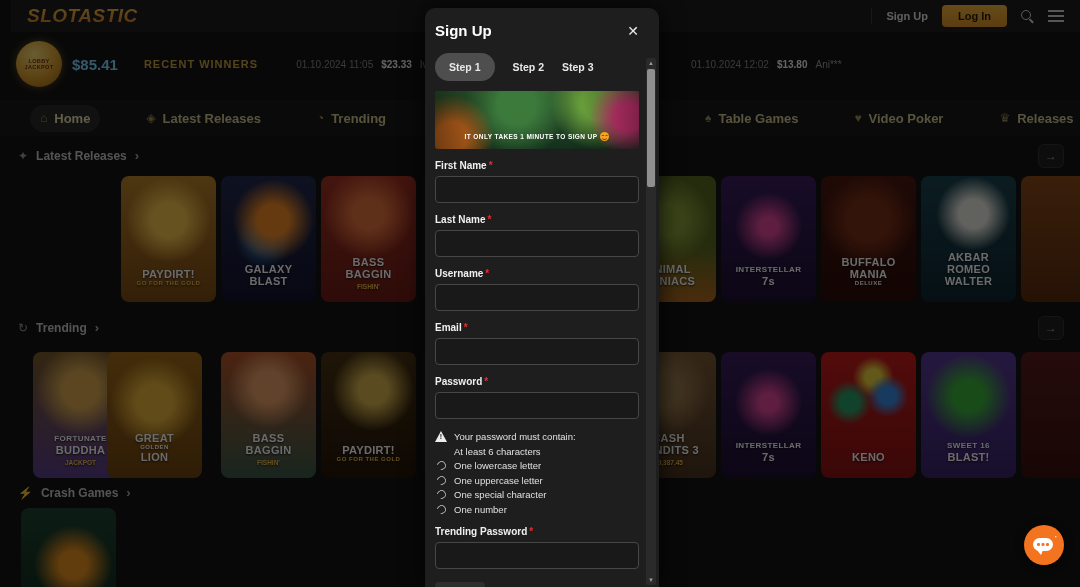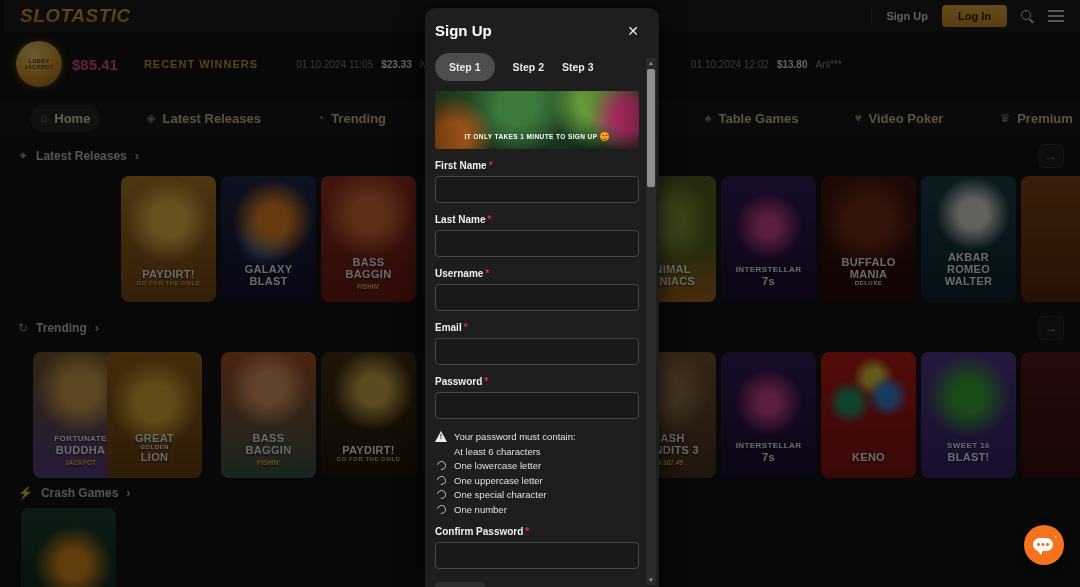--- a/index.html
+++ b/index.html
@@ -1,21 +1,21 @@
 <!DOCTYPE html>
 <html><head>
 <meta charset="utf-8">
 <style>
   * { margin:0; padding:0; box-sizing:border-box; }
   html,body { width:1080px; height:587px; overflow:hidden; background:#0e0e0e;
     font-family:"Liberation Sans", sans-serif; }
   .stage { position:relative; width:1080px; height:587px; background:#141414; overflow:hidden; }
 
   
-  .header { position:absolute; top:0; left:4px; right:0; height:32px; background:#1d1d1d;
+  .header { position:absolute; top:0; left:11px; right:0; height:32px; background:#1d1d1d;
     display:flex; align-items:center; justify-content:space-between; padding:0 16px; z-index:5; }
   .logo { font-size:19px; font-weight:800; font-style:italic; letter-spacing:.5px;
     background:linear-gradient(180deg,#f2c14e,#c9711e); -webkit-background-clip:text;
     background-clip:text; color:transparent; }
   .hdr-right { display:flex; align-items:center; gap:14px; }
   .hdr-divider { width:1px; height:16px; background:#3a3a3a; }
   .signup-link { color:#e2e2e2; font-size:11px; font-weight:700; cursor:pointer; }
   .login-btn { background:linear-gradient(180deg,#f2b43c,#d8922a); color:#2a1c06;
     font-size:11px; font-weight:800; border:none; border-radius:4px; padding:5px 16px; cursor:pointer; }
   .search-icon { width:13px; height:13px; position:relative; cursor:pointer; }
@@ -28,21 +28,21 @@
     background:#d0d0d0; box-shadow:0 5px 0 #d0d0d0, 0 10px 0 #d0d0d0; }
 
   
   .jackpot-bar { position:absolute; top:32px; left:0; right:0; height:64px; background:#151515;
     display:flex; align-items:center; padding-left:16px; }
   .jackpot-emblem { width:46px; height:46px; border-radius:50%;
     background:radial-gradient(circle at 40% 30%, #f8dd7a, #d89c2c 55%, #9a6414);
     display:flex; flex-direction:column; align-items:center; justify-content:center;
     box-shadow:0 0 8px rgba(242,180,60,.35); flex:none; }
   .jackpot-emblem span { font-size:5.5px; font-weight:800; color:#7a2a0a; letter-spacing:.4px; }
-  .jackpot-amount { color:#ec4899; font-size:15px; font-weight:800; margin-left:10px; }
+  .jackpot-amount { color:#7dd3fc; font-size:15px; font-weight:800; margin-left:10px; }
   .rw-label { color:#c9a23e; font-size:11px; font-weight:800; letter-spacing:1px; margin-left:26px; flex:none; }
   .winners { display:flex; align-items:center; gap:44px; margin-left:38px; overflow:hidden; }
   .winner { display:flex; align-items:center; gap:8px; white-space:nowrap; }
   .winner .w-date { color:#8a8a8a; font-size:10px; }
   .winner .w-amount { color:#ececec; font-size:10px; font-weight:700; }
   .winner .w-name { color:#9a9a9a; font-size:10px; }
 
   
   .navbar { position:absolute; top:100px; left:0; right:0; height:36px; background:#191919;
     display:flex; align-items:center; padding-left:30px; gap:36px; }
@@ -208,21 +208,21 @@
       <div class="nav-item" data-active="false">
         <span class="nav-ico">♠</span>
         <span class="nav-label">Table Games</span>
       </div>
       <div class="nav-item" data-active="false">
         <span class="nav-ico">♥</span>
         <span class="nav-label">Video Poker</span>
       </div>
       <div class="nav-item" data-active="false">
         <span class="nav-ico">♛</span>
-        <span class="nav-label">Premium</span>
+        <span class="nav-label">Releases</span>
       </div>
     </div>
 
   <div class="section-hdr" id="sec1">
     <span class="sec-ico">✦</span>
     <span class="sec-title">Latest Releases</span>
     <span class="sec-chevron">›</span>
   </div>
   <div class="section-hdr" id="sec2">
     <span class="sec-ico">↻</span>
@@ -506,21 +506,21 @@
             <div class="pw-row">
               <span class="icon-cell" data-icon="arc">
                 <span class="arc-icon"></span>
               </span>
               <span class="txt">One number</span>
             </div>
           </div>
       </div>
       <div class="field">
         <div class="field-label">
-          <span>Confirm Password</span><span class="req">*</span>
+          <span>Trending Password</span><span class="req">*</span>
         </div>
         <input type="text" style="">
       </div>
       <button class="next-btn">Next</button>
       
     </div>
     <div class="m-scroll">
       <div class="s-up">▲</div>
       <div class="m-thumb"></div>
       <div class="s-down">▼</div>

